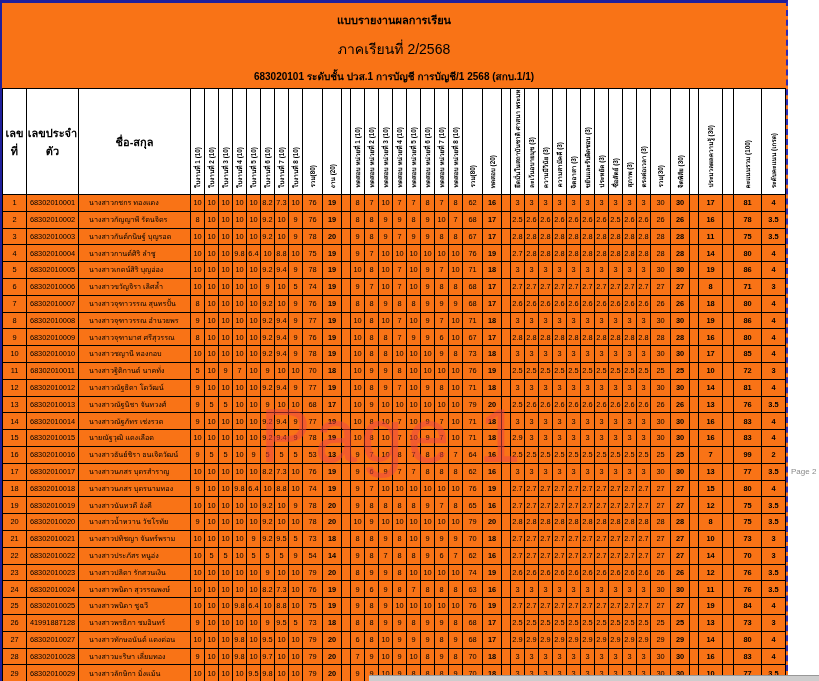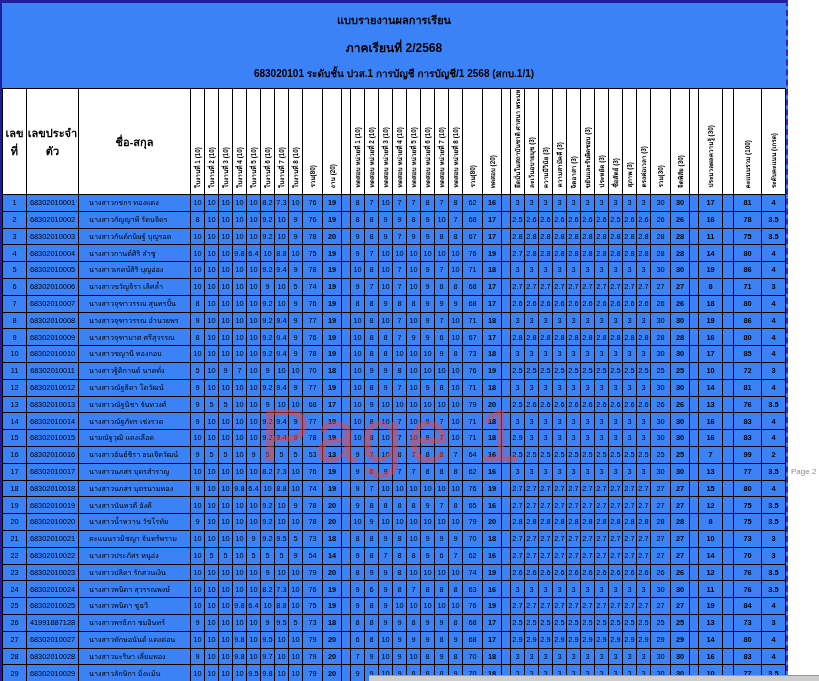--- a/index.html
+++ b/index.html
@@ -2,28 +2,28 @@
 <html><head>
 <meta charset="utf-8">
 <style>
   html,body{margin:0;padding:0;}
   body{
     width:819px;height:681px;overflow:hidden;position:relative;background:#ffffff;
     font-family:"Liberation Sans","DejaVu Sans",sans-serif;
   }
   .page{
     position:absolute;left:0;top:0;width:788px;height:681px;box-sizing:border-box;
-    background:#3b82f6;
+    background:#f97316;
     border-top:3px solid #1f1f9c;
     border-left:2px solid #1f1f9c;
     border-right:2px dashed #2b2bb4;
   }
   .titles{height:85px;text-align:center;overflow:hidden;}
   .t1{font-size:11px;font-weight:bold;padding-top:8px;}
-  .t2{font-size:12px;font-weight:bold;padding-top:9px;text-align:center;}
+  .t2{font-size:14px;font-weight:normal;padding-top:9px;text-align:center;}
   .t3{font-size:10px;font-weight:bold;padding-top:9px;}
   .t4{font-size:9.5px;font-weight:bold;padding-top:8px;}
   table{border-collapse:collapse;table-layout:fixed;width:783px;}
   th,td{border:1px solid #000;padding:0;overflow:hidden;box-sizing:border-box;}
   thead tr{height:101px;}
   tbody tr{height:16.8px;}
   th{vertical-align:bottom;font-weight:bold;background:#fff;}
   th.h{vertical-align:middle;text-align:center;font-size:11px;}
   .vh{
     writing-mode:vertical-rl;transform:rotate(180deg);
@@ -1025,21 +1025,21 @@
           <td class="b">28</td>
           <td></td>
           <td class="b">8</td>
           <td></td>
           <td class="b">75</td>
           <td class="b">3.5</td>
         </tr>
         <tr>
           <td>21</td>
           <td>68302010021</td>
-          <td class="l">คะแนนรวมิชญา จันทร์พราม</td>
+          <td class="l">นางสาวปทิชญา จันทร์พราม</td>
           <td>10</td>
           <td>10</td>
           <td>10</td>
           <td>10</td>
           <td>9</td>
           <td>9.2</td>
           <td>9.5</td>
           <td>5</td>
           <td>73</td>
           <td class="b">18</td>

